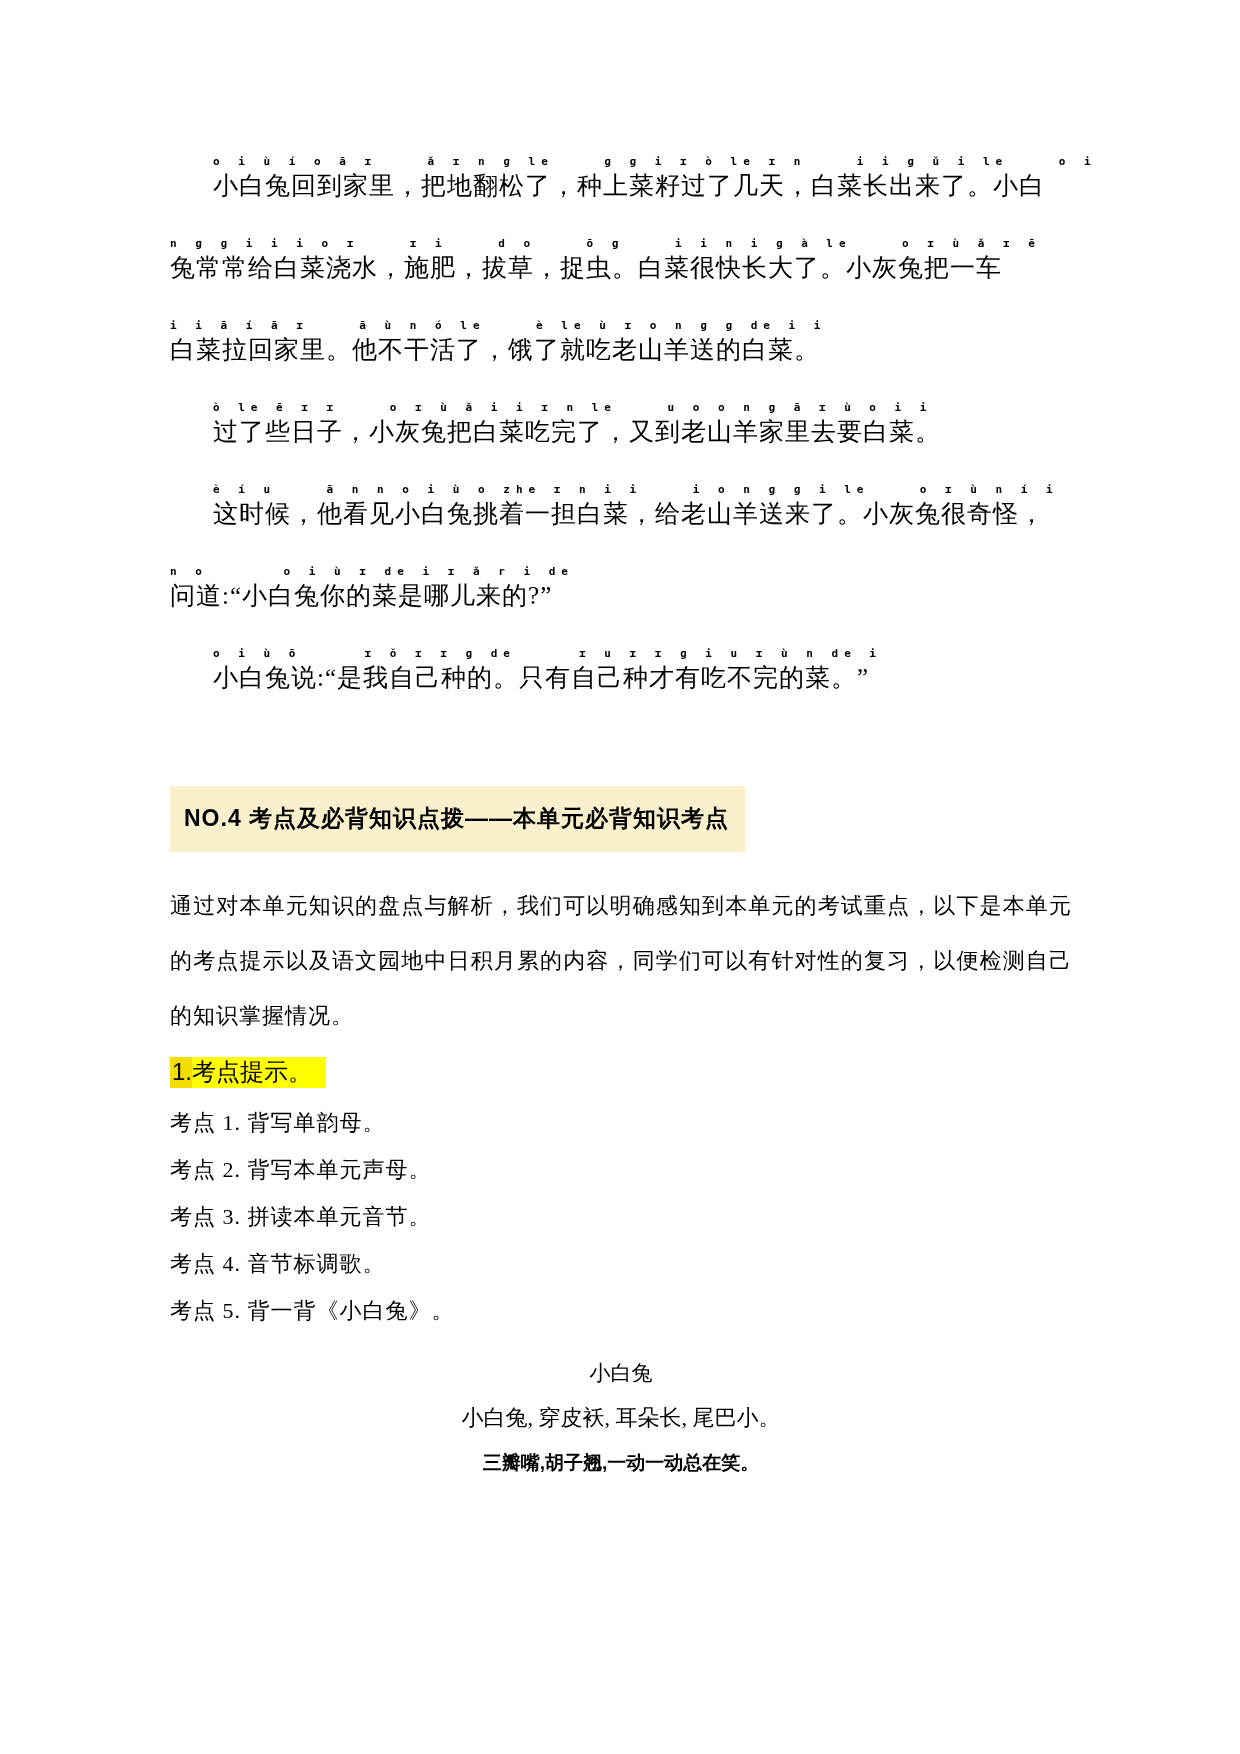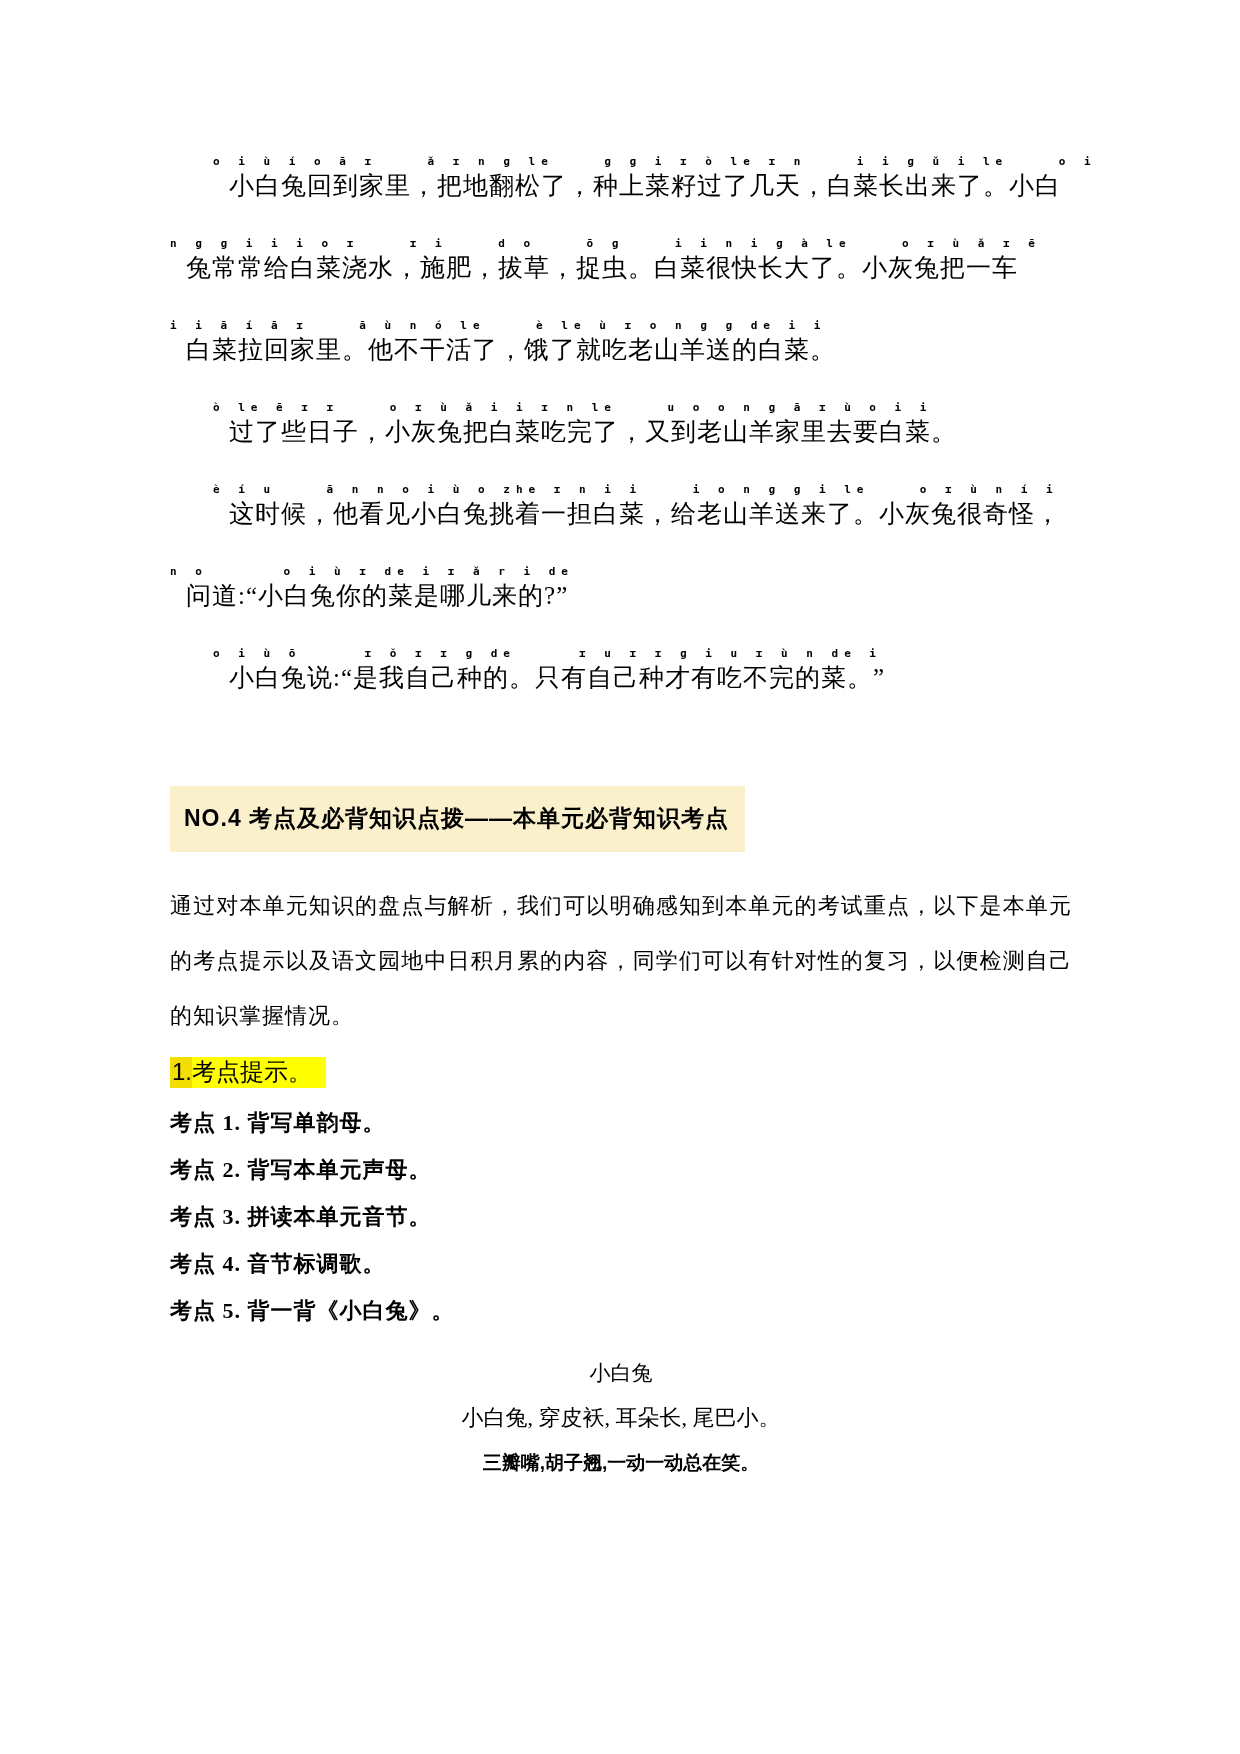--- a/index.html
+++ b/index.html
@@ -31,21 +31,20 @@
     line-height: 16px;
     white-space: pre;
     color: #000;
   }
   .story-line .hanzi {
     display: block;
     font-size: 25px;
     line-height: 32px;
     letter-spacing: 1px;
     white-space: pre;
-    margin-left: 16px;
   }
   .story-line.indent .pinyin,
   .story-line.indent .hanzi { padding-left: 43px; }
 
   
   .section-header {
     display: inline-block;
     background: #faf0cc;
     font-family: "Liberation Sans", sans-serif;
     font-weight: bold;
@@ -81,21 +80,21 @@
     background: #ffff00;
     padding: 1px 14px 3px 0;
   }
 
   
   .exam-points {
     list-style: none;
     margin-top: 10px;
   }
   .exam-points li {
-    font-weight: bold;
+    font-weight: normal;
     font-size: 22px;
     line-height: 47px;
     letter-spacing: 1px;
   }
 
   
   .poem {
     margin-top: 24px;
     text-align: center;
   }

